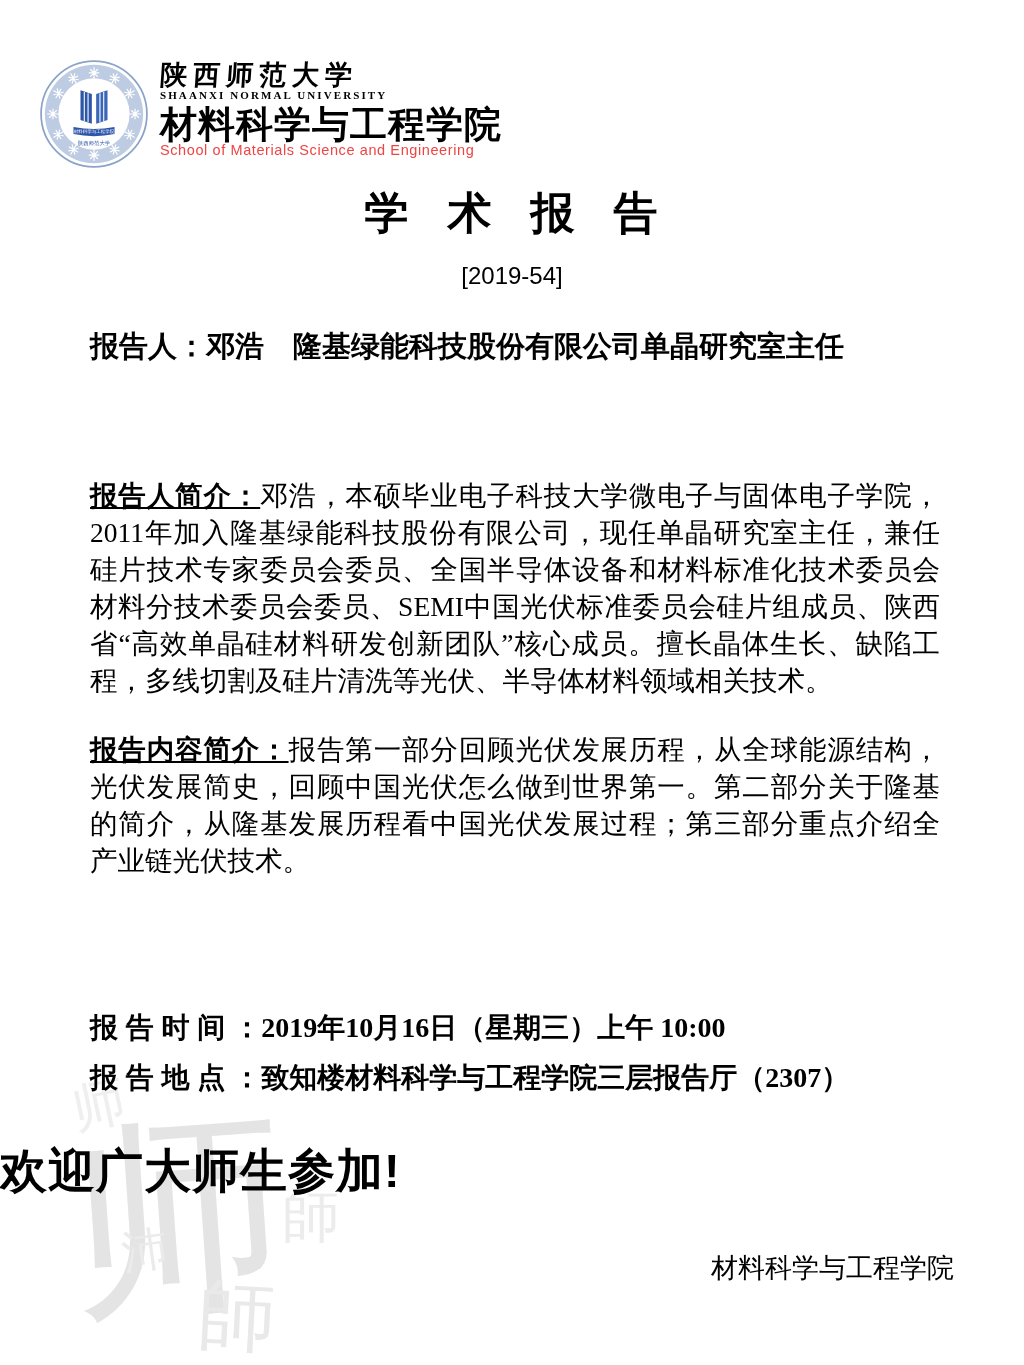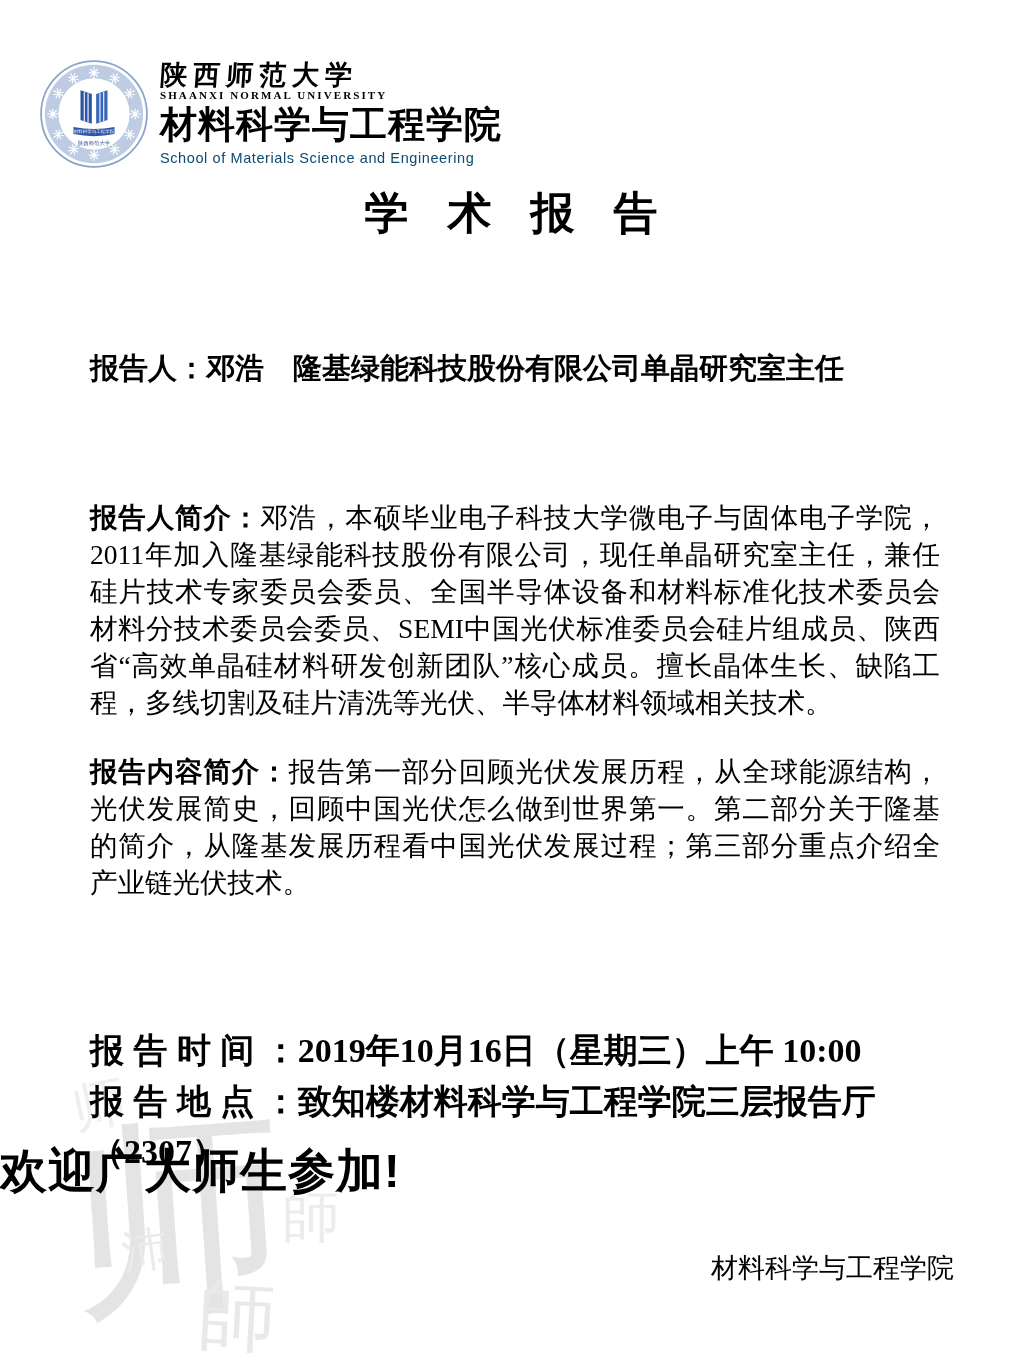--- a/index.html
+++ b/index.html
@@ -25,46 +25,47 @@
   }
   .univ-en{
     margin-top:1px;font-size:11px;font-weight:bold;letter-spacing:2.1px;
     font-family:"Liberation Serif","DejaVu Serif",serif;
   }
   .school-cn{
     margin-top:5px;font-size:37px;font-weight:bold;letter-spacing:1px;
     font-family:"Liberation Sans","DejaVu Sans",sans-serif;
   }
   .school-en{
-    margin-top:8px;font-size:14.5px;color:#0c4a6e;letter-spacing:0.6px;
+    margin-top:0;font-size:14.5px;color:#ef4444;letter-spacing:0.6px;
     font-family:"Liberation Sans","DejaVu Sans",sans-serif;
   }
   
   .doc-title{
     position:absolute;left:0;top:184px;width:100%;
     text-align:center;font-size:44px;font-weight:bold;
     word-spacing:24px;letter-spacing:2px;
   }
   .doc-number{
     position:absolute;left:0;top:262px;width:100%;
     text-align:center;font-size:24px;
     font-family:"Liberation Sans","DejaVu Sans",sans-serif;
   }
   
-  .line-abs{position:absolute;left:90px;right:84px;margin-top:22px;}
+  .line-abs{position:absolute;left:90px;right:84px;}
   .field{font-size:29px;font-weight:bold;}
   .field .flabel{font-family:"Liberation Sans","DejaVu Sans",sans-serif;}
   .para{
     font-size:27.5px;line-height:37px;text-align:justify;
   }
   .para .plabel{
     font-weight:bold;
     font-family:"Liberation Sans","DejaVu Sans",sans-serif;
+    text-decoration:underline;
   }
-  .schedule{font-size:34px;font-weight:bold;line-height:50px;}
+  .schedule{font-size:28px;font-weight:bold;line-height:50px;}
   .schedule .flabel{font-family:"Liberation Sans","DejaVu Sans",sans-serif;}
   
   .welcome{
     position:absolute;left:0;top:1140px;width:100%;
     text-align:left;font-size:47px;font-weight:bold;letter-spacing:1px;
     font-family:"Liberation Sans","DejaVu Sans",sans-serif;
   }
   .signature{
     position:absolute;right:70px;top:1248px;
     text-align:right;font-size:27px;line-height:40px;
@@ -135,20 +136,21 @@
       </svg>
       <div class="logo-text">
         <div class="univ-cn">陕西师范大学</div>
         <div class="univ-en">SHAANXI NORMAL UNIVERSITY</div>
         <div class="school-cn">材料科学与工程学院</div>
         <div class="school-en">School of Materials Science and Engineering</div>
       </div>
     </div>
 
     <div class="doc-title">学 术 报 告</div>
+    <div class="doc-number">[2019-54]</div>
 
     <div class="line-abs field" style="top:327px">
       <span class="flabel">报告人：</span><span>邓浩　隆基绿能科技股份有限公司单晶研究室主任</span>
     </div>
 
 
     <div class="line-abs para" style="top:477px">
       <span class="plabel">报告人简介：</span><span>邓浩，本硕毕业电子科技大学微电子与固体电子学院，2011年加入隆基绿能科技股份有限公司，现任单晶研究室主任，兼任硅片技术专家委员会委员、全国半导体设备和材料标准化技术委员会材料分技术委员会委员、SEMI中国光伏标准委员会硅片组成员、陕西省“高效单晶硅材料研发创新团队”核心成员。擅长晶体生长、缺陷工程，多线切割及硅片清洗等光伏、半导体材料领域相关技术。</span>
     </div>
 

